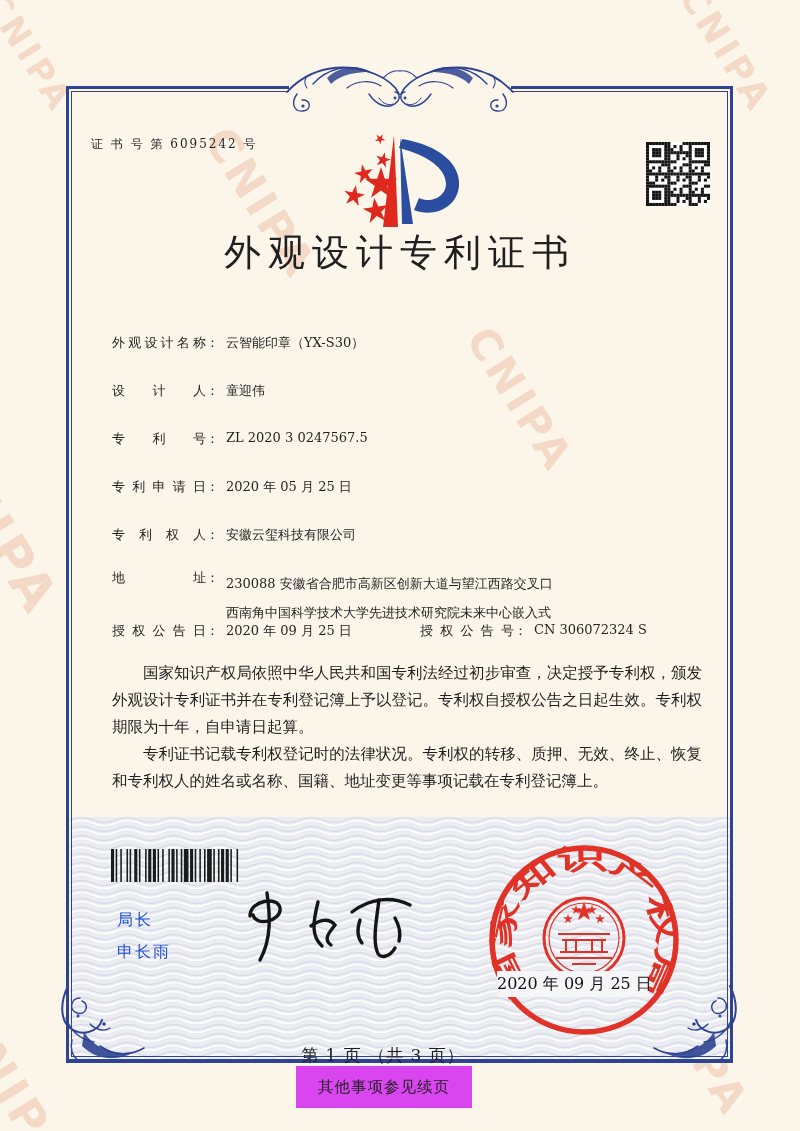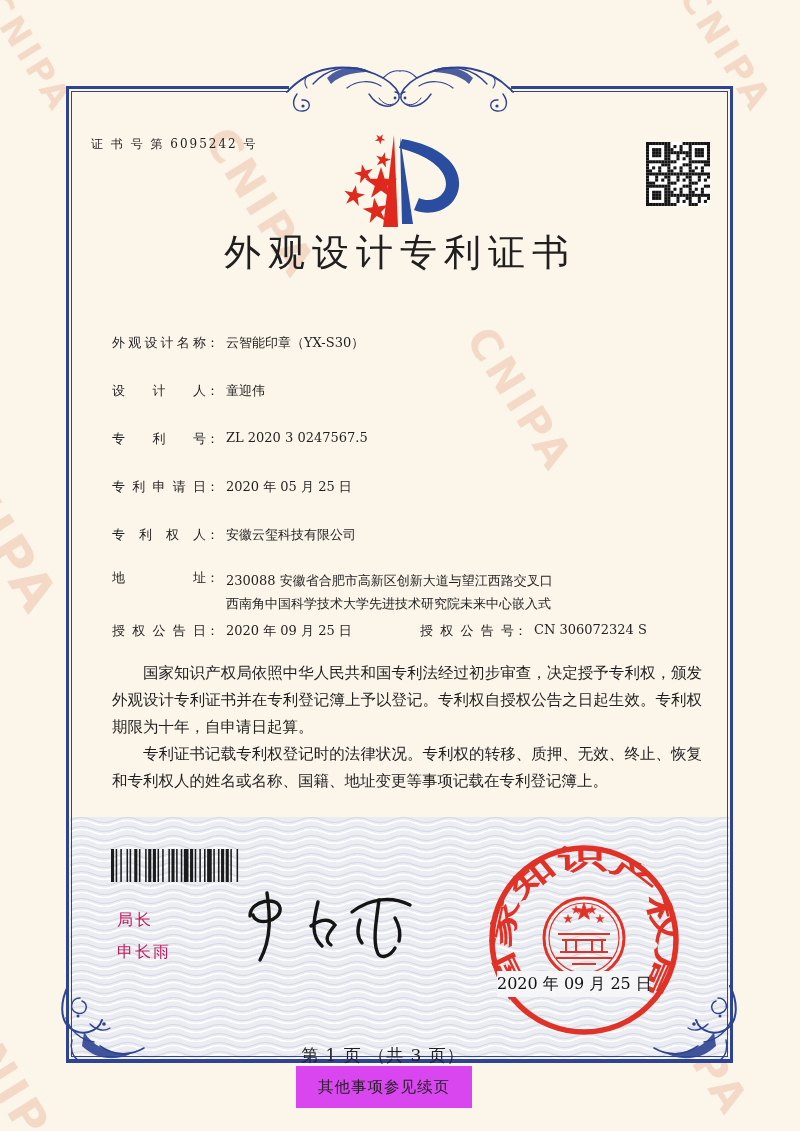--- a/index.html
+++ b/index.html
@@ -37,21 +37,21 @@
   }
   .field{position:absolute;left:112px;font-size:13px;z-index:4;white-space:nowrap;}
   .flabel{display:inline-block;width:94px;text-align:justify;text-align-last:justify;vertical-align:top;}
   .fcolon{display:inline-block;vertical-align:top;}
   .fvalue{display:inline-block;margin-left:7px;vertical-align:top;white-space:pre-line;max-width:480px;}
   .grant2{position:absolute;left:308px;top:0;}
   .paras{position:absolute;left:112px;top:660px;width:590px;z-index:4;
     font-size:15.5px;line-height:27px;text-align:justify;}
   .paras p{margin:0;text-indent:2em;}
   .exec{position:absolute;left:117px;z-index:5;font-family:Liberation Serif, serif;
-    font-size:16px;color:#be185d;letter-spacing:2px;}
+    font-size:16px;color:#1d4ed8;letter-spacing:2px;}
   .pageinfo{position:absolute;left:283px;top:1032px;width:200px;text-align:center;
     font-size:17px;letter-spacing:1px;z-index:5;margin-top:12px;}
   .notebox{position:absolute;left:296px;top:1066px;width:176px;height:42px;background:#d946ef;
     display:flex;align-items:center;justify-content:center;z-index:5;}
   .notebox span{font-size:15.5px;letter-spacing:1px;}
   .sealdate-strip{position:absolute;left:497px;top:971px;width:152px;height:26px;background:#f6f6f8;z-index:6;}
   .sealdate{position:absolute;left:497px;top:974px;width:160px;font-size:16px;color:#111;z-index:7;white-space:nowrap;}
   svg{display:block;}
 </style>
 </head>
@@ -422,21 +422,21 @@
 <div class="field" style="top:430px;">
   <span class="flabel">专利号</span><span class="fcolon">：</span><span class="fvalue">ZL 2020 3 0247567.5</span>
 </div>
 <div class="field" style="top:478px;">
   <span class="flabel">专利申请日</span><span class="fcolon">：</span><span class="fvalue">2020 年 05 月 25 日</span>
 </div>
 <div class="field" style="top:526px;">
   <span class="flabel">专利权人</span><span class="fcolon">：</span><span class="fvalue">安徽云玺科技有限公司</span>
 </div>
 <div class="field" style="top:569px;">
-  <span class="flabel">地址</span><span class="fcolon">：</span><span class="fvalue" style="line-height:23px;">230088 安徽省合肥市高新区创新大道与望江西路交叉口
+  <span class="flabel">地址</span><span class="fcolon">：</span><span class="fvalue" style="line-height:29px;">230088 安徽省合肥市高新区创新大道与望江西路交叉口
 西南角中国科学技术大学先进技术研究院未来中心嵌入式</span>
 </div>
 <div class="field" style="top:622px;">
   <span>
     <span class="flabel">授权公告日</span><span class="fcolon">：</span><span class="fvalue">2020 年 09 月 25 日</span>
   </span>
   <span class="grant2">
     <span class="flabel">授权公告号</span><span class="fcolon">：</span><span class="fvalue">CN 306072324 S</span>
   </span>
 </div>

